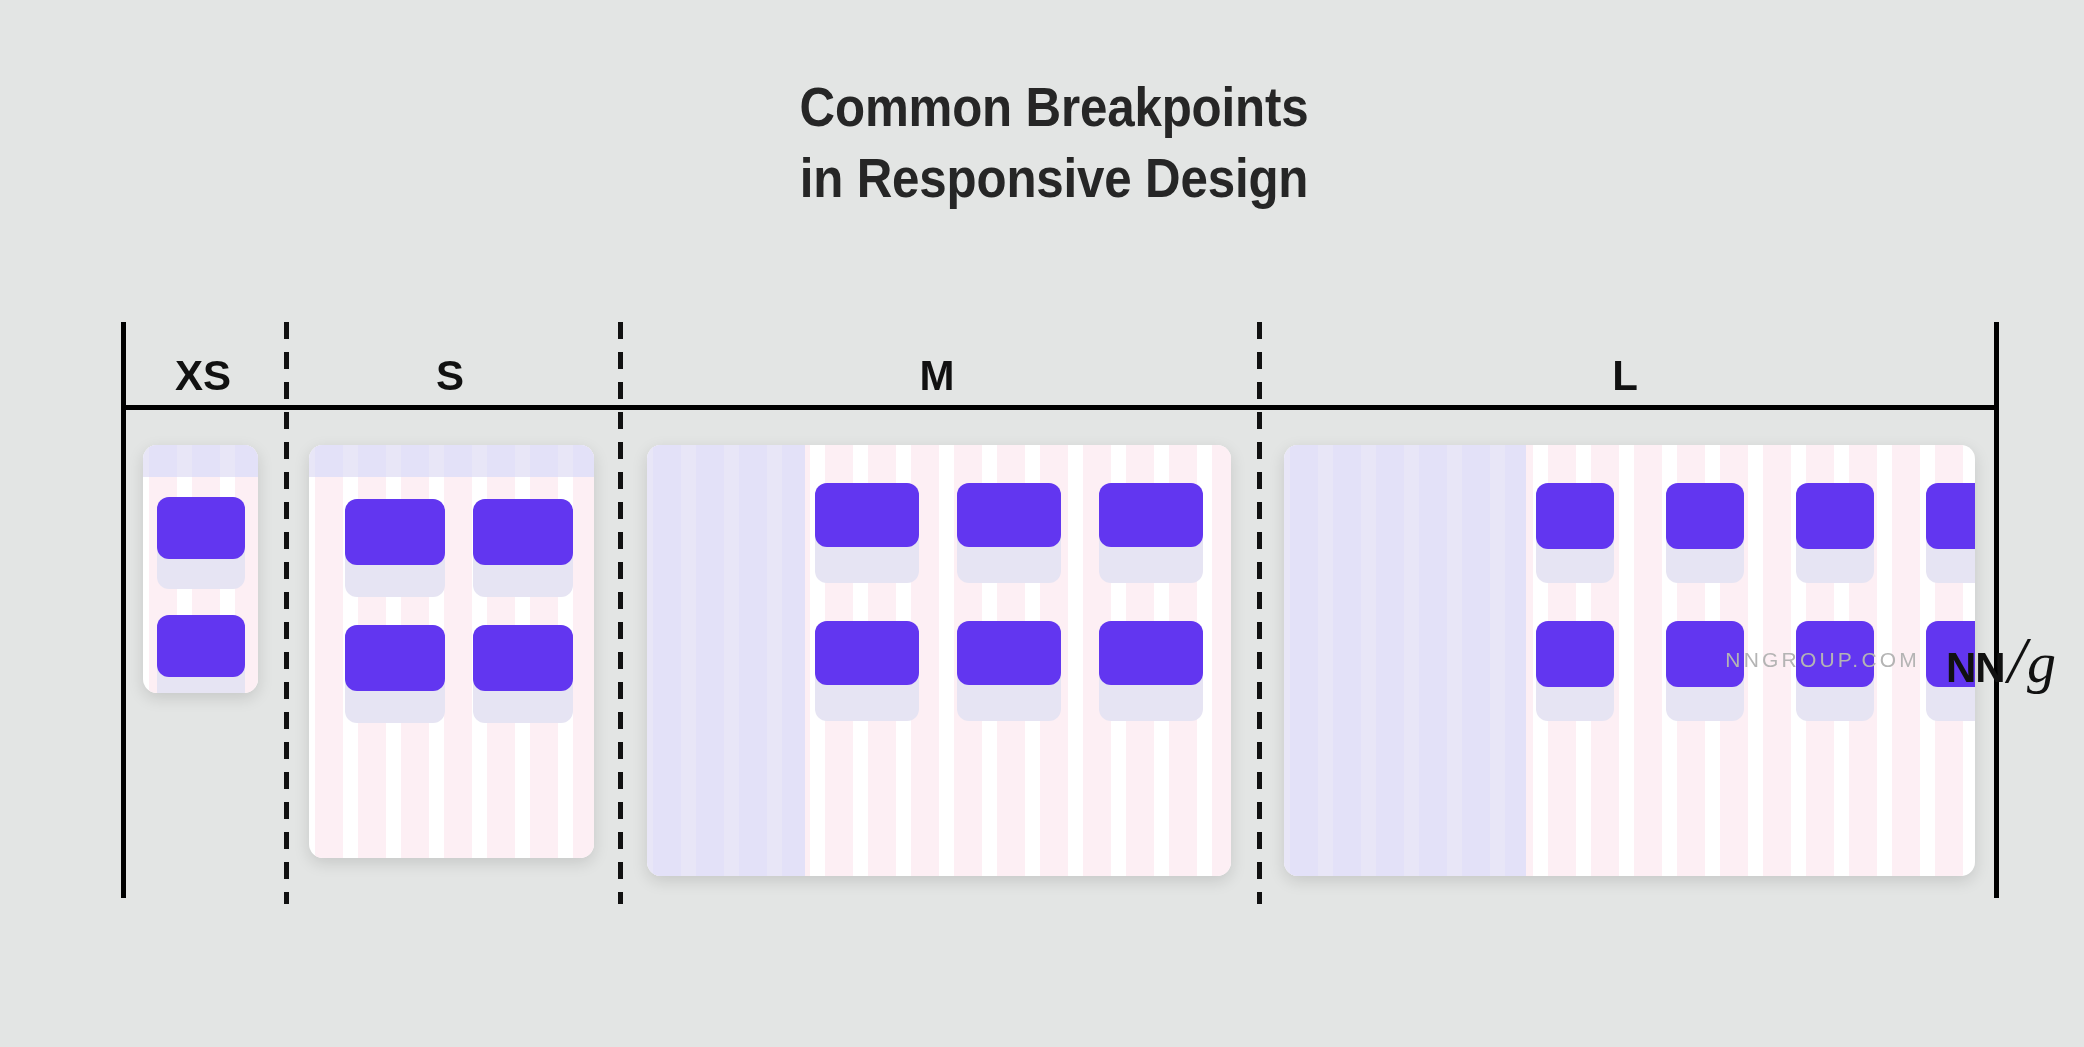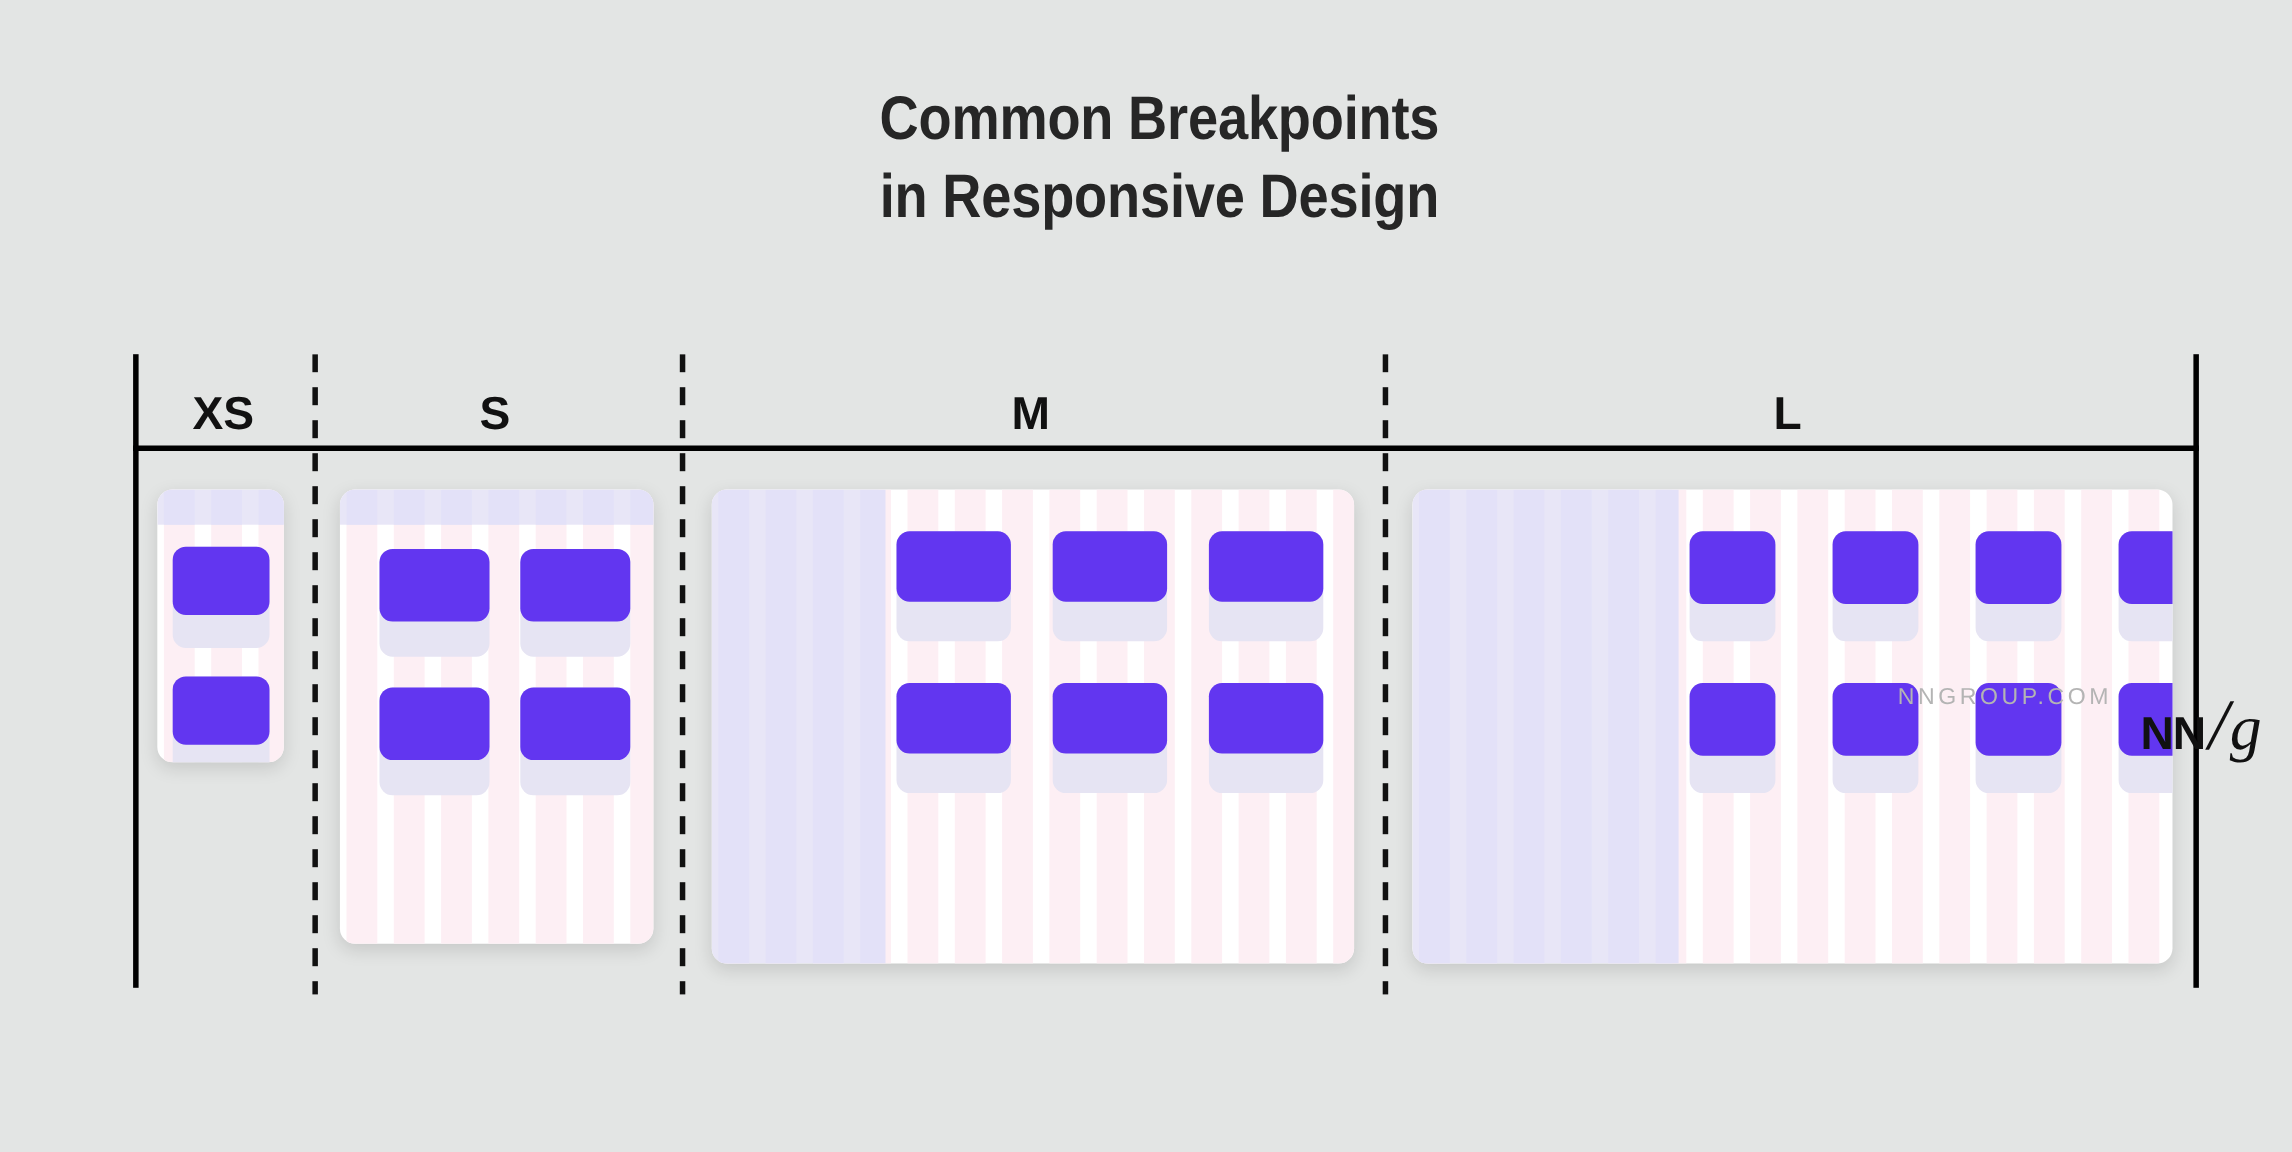--- a/index.html
+++ b/index.html
@@ -81,21 +81,21 @@
   .cbtn{
     position:absolute;left:0;top:0;right:0;
     background:#6236f0;
     border-radius:12px;
   }
 
   
   .footer{
     position:absolute;
     right:40px;bottom:40px;
-    display:flex;gap:26px;
+    display:flex;align-items:center;gap:26px;
   }
   .site{
     color:#b4b4b4;
     font-size:21px;
     letter-spacing:3.2px;
     font-weight:normal;
     white-space:nowrap;
   }
   .logo{
     display:flex;align-items:baseline;

